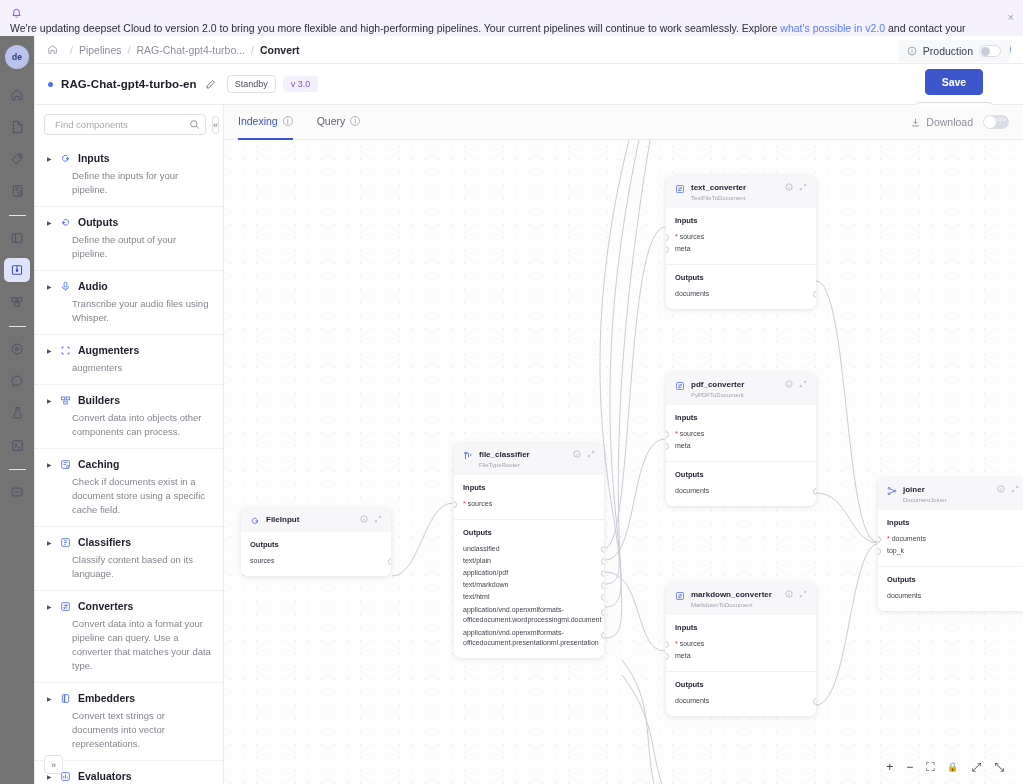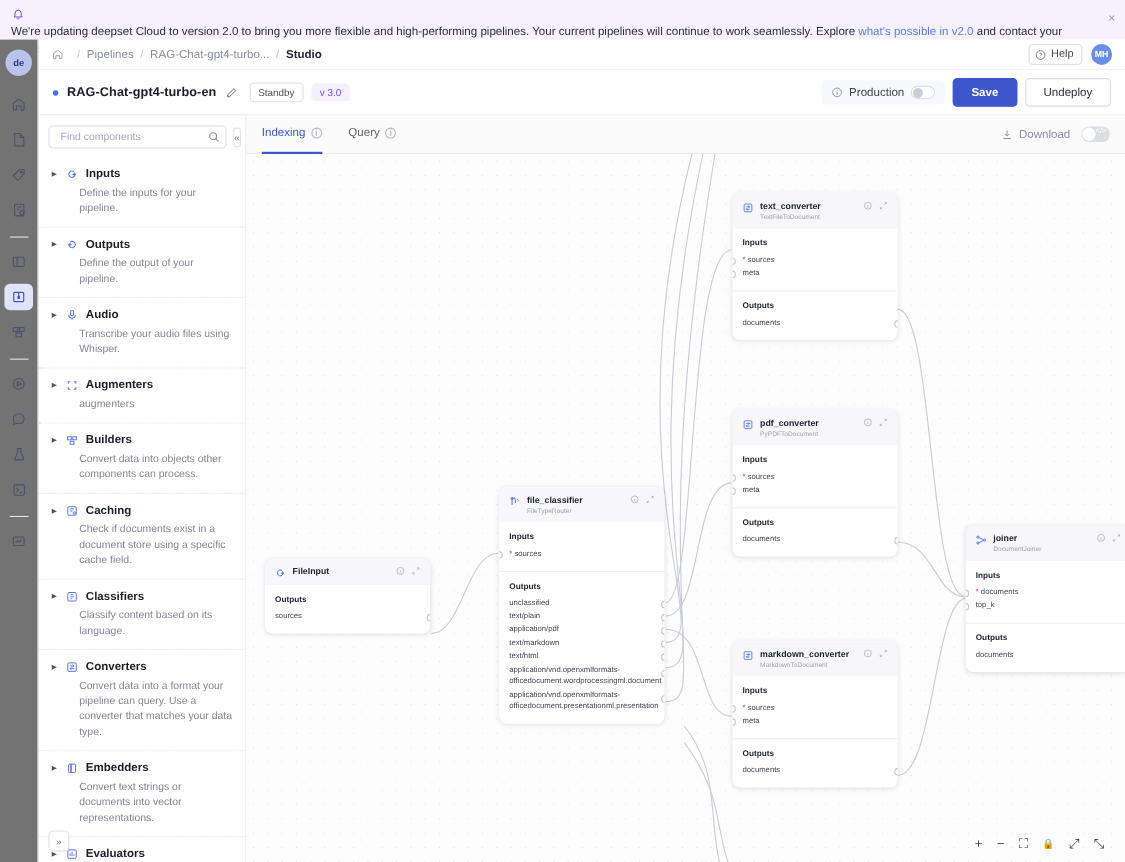--- a/index.html
+++ b/index.html
@@ -86,21 +86,21 @@
     display: flex; align-items: center; padding: 0 13px;
   }
   .statusdot { width: 5px; height: 5px; border-radius: 50%; background: #4c6ef5; margin-right: 8px; }
   #ptitle { font-size: 11.5px; font-weight: bold; color: #1a1d29; letter-spacing: .1px; }
   .editicon { margin-left: 8px; color: #60636f; cursor: pointer; display: flex; }
   .chip {
     margin-left: 11px; border: 1px solid #dfe0e6; border-radius: 4px;
     font-size: 9px; color: #4a4e5e; padding: 3px 7px; background: #fff;
   }
   .chip.ver { border: none; background: #f4effd; color: #7b4fd0; margin-left: 7px; padding: 3px 8px; }
-  #titlebar .right { margin-left: auto; display: flex; align-items: center; gap: 7px; }
+  #titlebar .right { margin-left: auto; display: flex; align-items: center; gap: 7px; flex-direction: column; }
   .prodbox {
     display: flex; align-items: center; gap: 6px; background: #f7f8fa;
     border-radius: 4px; padding: 5px 9px; font-size: 10.5px; color: #3e4252;
   }
   .toggle {
     width: 22px; height: 12px; border-radius: 6px; background: #fff;
     border: 1px solid #dcdde3; position: relative; cursor: pointer;
   }
   .toggle .knob {
     position: absolute; left: 1px; top: 1px; width: 9px; height: 9px;
@@ -322,21 +322,21 @@
   <span style="display:flex;color:#8a8f9e;margin-right:6px;">
     <svg width="11" height="11" viewBox="0 0 20 20" fill="none" stroke="currentColor" stroke-width="1.4">
         <path d="M3 8.5 10 3l7 5.5V16a1 1 0 0 1-1 1h-3v-5H7v5H4a1 1 0 0 1-1-1z"></path>
       </svg>
   </span>
   <span class="crumbsep">/</span>
   <span class="crumb">Pipelines</span>
   <span class="crumbsep">/</span>
   <span class="crumb">RAG-Chat-gpt4-turbo...</span>
   <span class="crumbsep">/</span>
-  <span class="crumb cur">Studio</span>
+  <span class="crumb cur">Convert</span>
 
   <div class="right">
     <div class="helpbtn">
       <span style="display:flex;color:#6e7280;">
         <svg width="10" height="10" viewBox="0 0 16 16" fill="none" stroke="currentColor" stroke-width="1.3">
             <circle cx="8" cy="8" r="6.3"></circle>
             <path d="M6.4 6.2a1.7 1.7 0 0 1 3.2.6c0 1.1-1.6 1.3-1.6 2.3"></path>
             <circle cx="8" cy="11.4" r=".6" fill="currentColor" stroke="none"></circle>
           </svg>
       </span>

